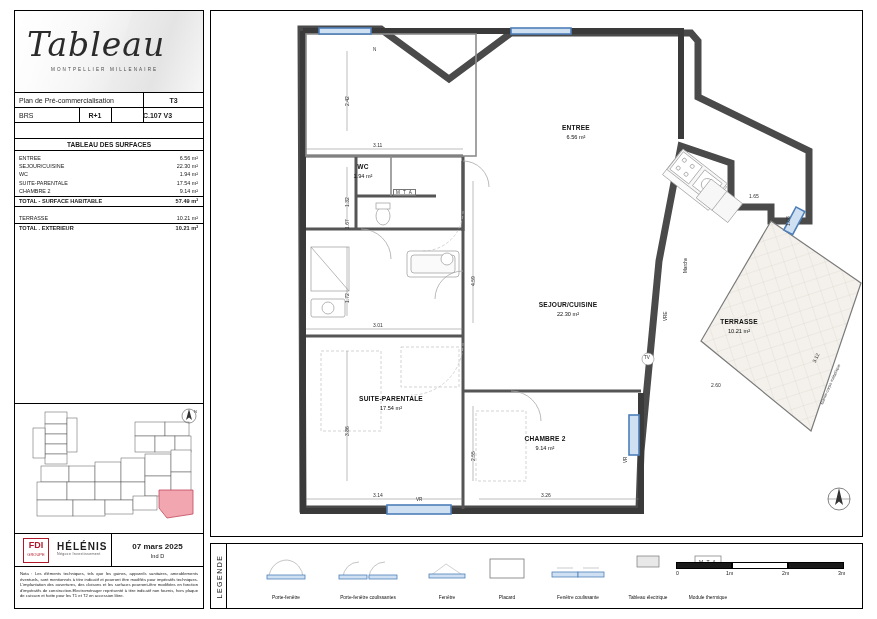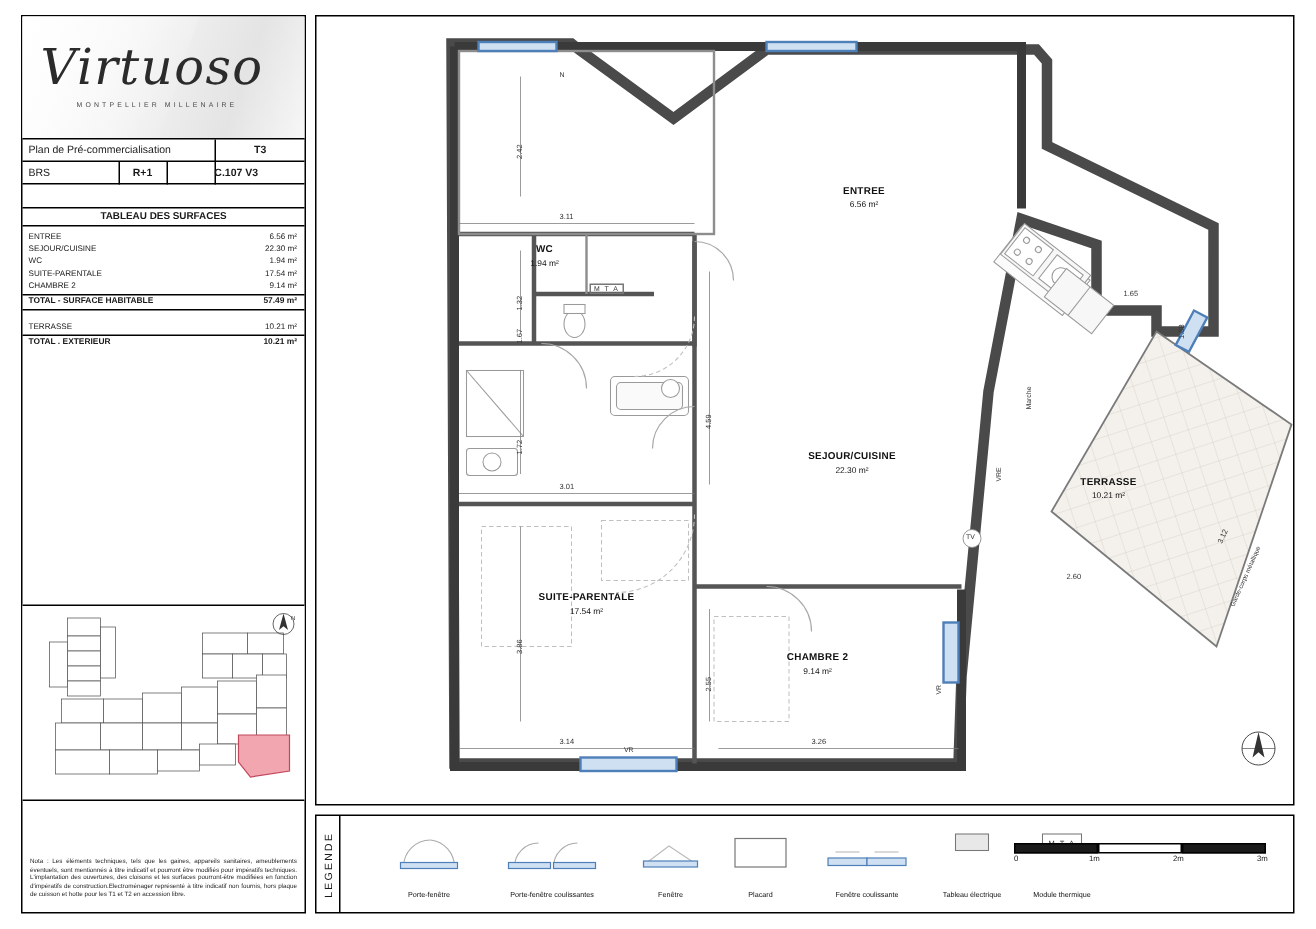--- a/index.html
+++ b/index.html
@@ -250,21 +250,21 @@
 </style>
 </head>
 <body>
 
 <div class="page">
 
   <div class="left-panel">
 
     <div class="logo-box">
       <div class="logo-shine"></div>
-      <div class="logo-word">Virtuoso</div>
+      <div class="logo-word">Tableau</div>
       <div class="logo-sub">MONTPELLIER MILLENAIRE</div>
     </div>
 
     <div class="row-line" style="top:82px;"></div>
     <div class="row-line" style="top:97px;"></div>
     <div class="row-line" style="top:112px;height:16px;"></div>
 
     <div class="vline" style="left:128px; top:82px; height:30px;"></div>
     <div class="vline" style="left:64px; top:97px; height:15px;"></div>
     <div class="vline" style="left:96px; top:97px; height:15px;"></div>
@@ -357,20 +357,34 @@
         </g>
 
         <g>
           <circle cx="174" cy="12" r="7" fill="none" stroke="#333" stroke-width="0.5"></circle>
           <path d="M174 5 L177 16 L174 13.5 L171 16 Z" fill="#333"></path>
           <text x="179" y="9" font-size="4" fill="#333" font-family="Liberation Sans, sans-serif">N</text>
         </g>
       </svg>
     </div>
 
+    <div class="footer-logos">
+      <div class="fdi">
+        <div class="t1">FDI</div>
+        <div class="t2">GROUPE</div>
+      </div>
+      <div class="hel">
+        <div class="h1">HÉLÉNIS</div>
+        <div class="h2">Négoce Investissement</div>
+      </div>
+      <div class="date-box">
+        <div class="d1">07 mars 2025</div>
+        <div class="d2">Ind D</div>
+      </div>
+    </div>
 
     <div class="nota">Nota : Les éléments techniques, tels que les gaines, appareils sanitaires, ameublements éventuels, sont mentionnés à titre indicatif et pourront être modifiés pour impératifs techniques. L'implantation des ouvertures, des cloisons et les surfaces pourront-être modifiées en fonction d'impératifs de construction.Electroménager représenté à titre indicatif non fournis, hors plaque de cuisson et hotte pour les T1 et T2 en accession libre.</div>
   </div>
 
   <div class="plan-frame">
 
     <svg class="plan-svg" width="651" height="525" viewBox="0 0 651 525">
       <defs>
         <pattern id="tiles" width="13" height="13" patternUnits="userSpaceOnUse" patternTransform="rotate(-18)">
           <rect width="13" height="13" fill="#f4f1ec"></rect>

